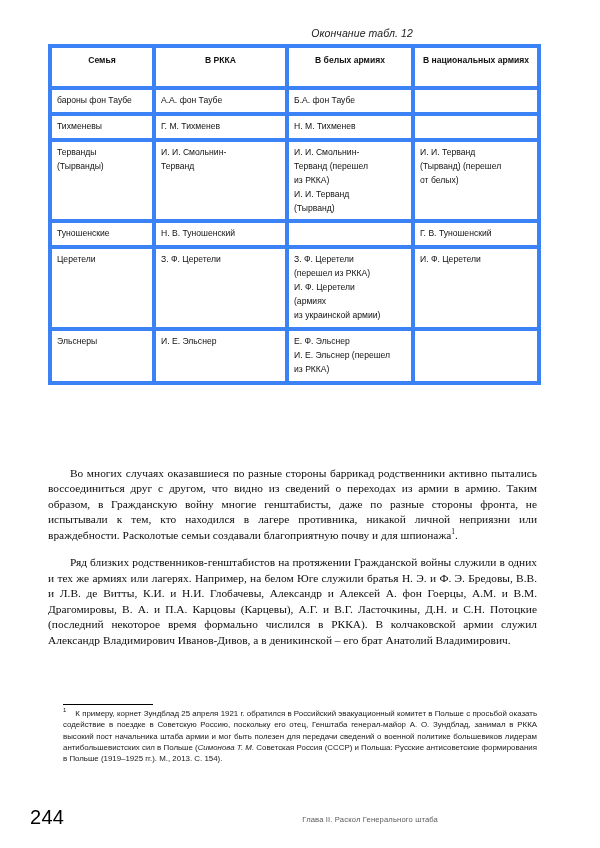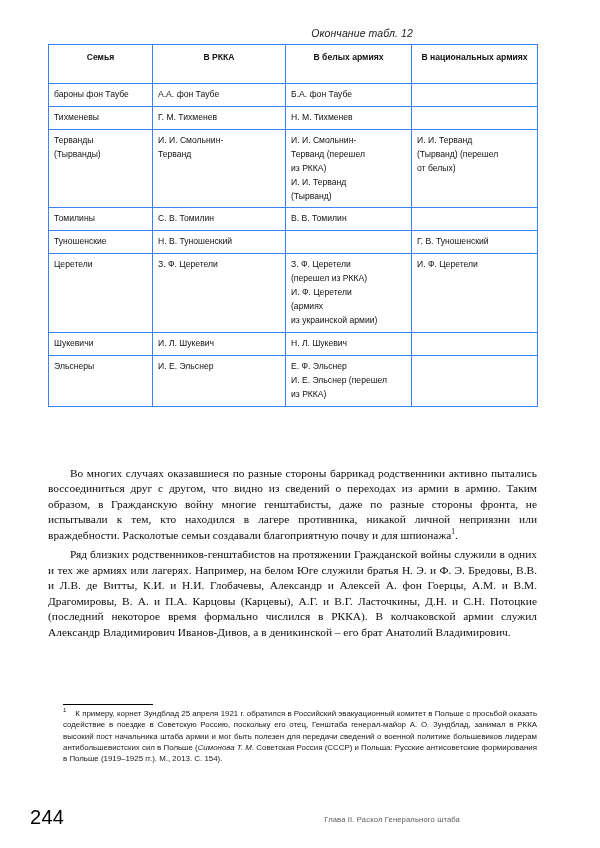--- a/index.html
+++ b/index.html
@@ -48,21 +48,21 @@
     font-size: 8.6px;
     color: #121212;
   }
   .family-table col.c1 { width: 104px; }
   .family-table col.c2 { width: 133px; }
   .family-table col.c3 { width: 126px; }
   .family-table col.c4 { width: 126px; }
 
   .family-table th,
   .family-table td {
-    border: 1px solid #3b82f6;
+    border: 4px solid #3b82f6;
     vertical-align: top;
     padding: 4px 5px 4px 5px;
     line-height: 1.62;
   }
   .family-table thead th {
     text-align: center;
     font-weight: bold;
     padding-top: 6px;
     padding-bottom: 6px;
     height: 26px;
@@ -83,21 +83,21 @@
     font-size: 11.4px;
     line-height: 15.45px;
     text-align: justify;
     color: #0d0d0d;
   }
   .body-text p {
     margin: 0;
     text-indent: 22px;
     hyphens: manual;
   }
-  .body-text p + p { margin-top: 4px; }
+  .body-text p + p { margin-top: 12px; }
   .fn-ref {
     font-size: 7.5px;
     vertical-align: super;
     line-height: 0;
   }
 
   
   .footnote-rule {
     position: absolute;
     left: 63px;
@@ -130,21 +130,21 @@
     position: absolute;
     left: 30px;
     top: 806px;
     font-family: "Liberation Sans", "DejaVu Sans", sans-serif;
     font-size: 20px;
     color: #000000;
     letter-spacing: .3px;
   }
   .running-head {
     position: absolute;
-    right: 16px;
+    right: 38px;
     top: 815px;
     font-family: "Liberation Sans", "DejaVu Sans", sans-serif;
     font-size: 7.6px;
     color: #5a5a5a;
     letter-spacing: .15px;
     white-space: nowrap;
   }
 </style>
 </head>
 <body>
@@ -210,32 +210,20 @@
             <span class="ln">(Тырванд)</span>
           </td>
           <td>
             <span class="ln">И. И. Терванд</span>
             <span class="ln">(Тырванд) (перешел</span>
             <span class="ln">от белых)</span>
           </td>
         </tr>
         <tr>
           <td>
-            <span class="ln">Томилины</span>
-          </td>
-          <td>
-            <span class="ln">С. В. Томилин</span>
-          </td>
-          <td>
-            <span class="ln">В. В. Томилин</span>
-          </td>
-          <td>&nbsp;</td>
-        </tr>
-        <tr>
-          <td>
             <span class="ln">Туношенские</span>
           </td>
           <td>
             <span class="ln">Н. В. Туношенский</span>
           </td>
           <td>&nbsp;</td>
           <td>
             <span class="ln">Г. В. Туношенский</span>
           </td>
         </tr>
@@ -252,32 +240,20 @@
             <span class="ln">И. Ф. Церетели</span>
             <span class="ln">(армиях</span>
             <span class="ln">из украинской армии)</span>
           </td>
           <td>
             <span class="ln">И. Ф. Церетели</span>
           </td>
         </tr>
         <tr>
           <td>
-            <span class="ln">Шукевичи</span>
-          </td>
-          <td>
-            <span class="ln">И. Л. Шукевич</span>
-          </td>
-          <td>
-            <span class="ln">Н. Л. Шукевич</span>
-          </td>
-          <td>&nbsp;</td>
-        </tr>
-        <tr>
-          <td>
             <span class="ln">Эльснеры</span>
           </td>
           <td>
             <span class="ln">И. Е. Эльснер</span>
           </td>
           <td>
             <span class="ln">Е. Ф. Эльснер</span>
             <span class="ln">И. Е. Эльснер (перешел</span>
             <span class="ln">из РККА)</span>
           </td>

